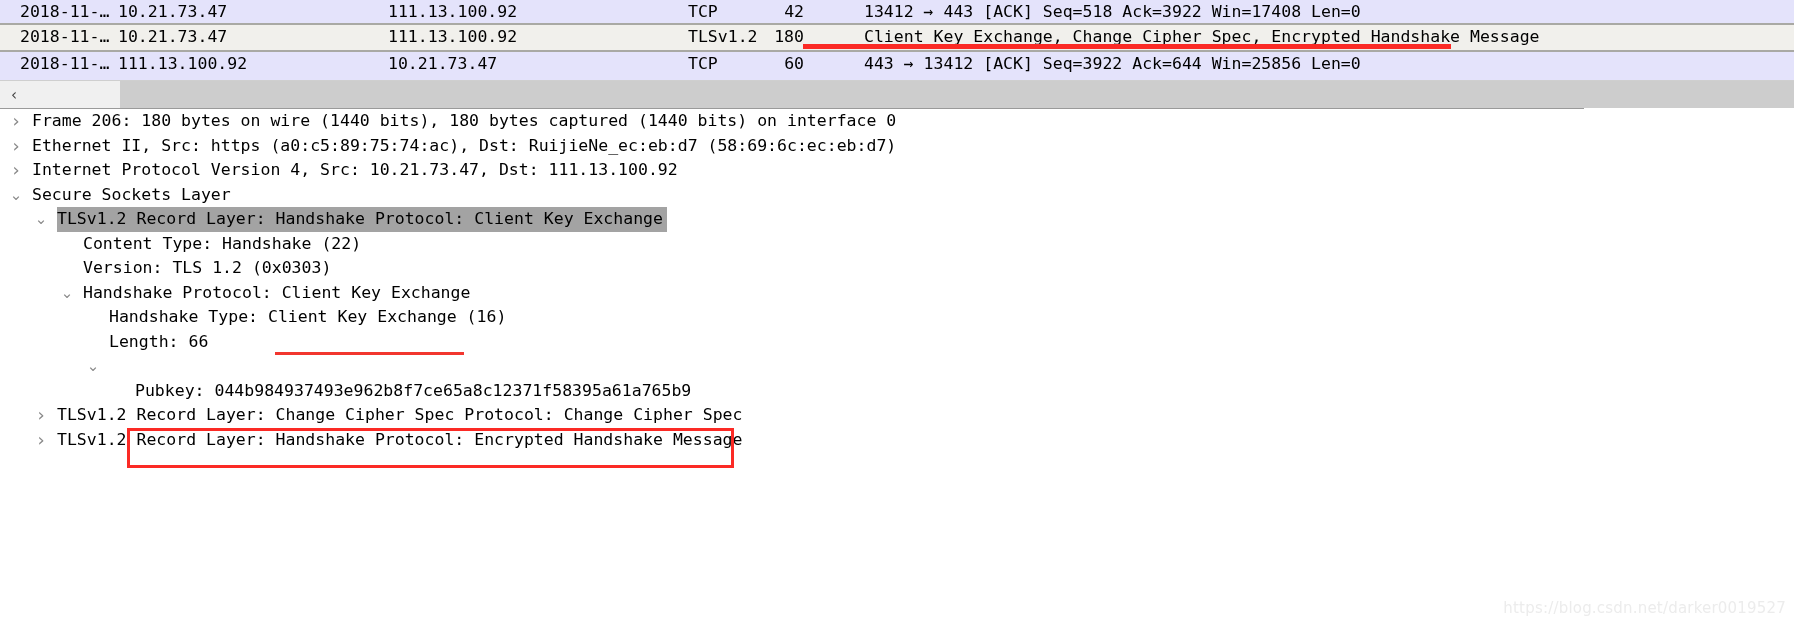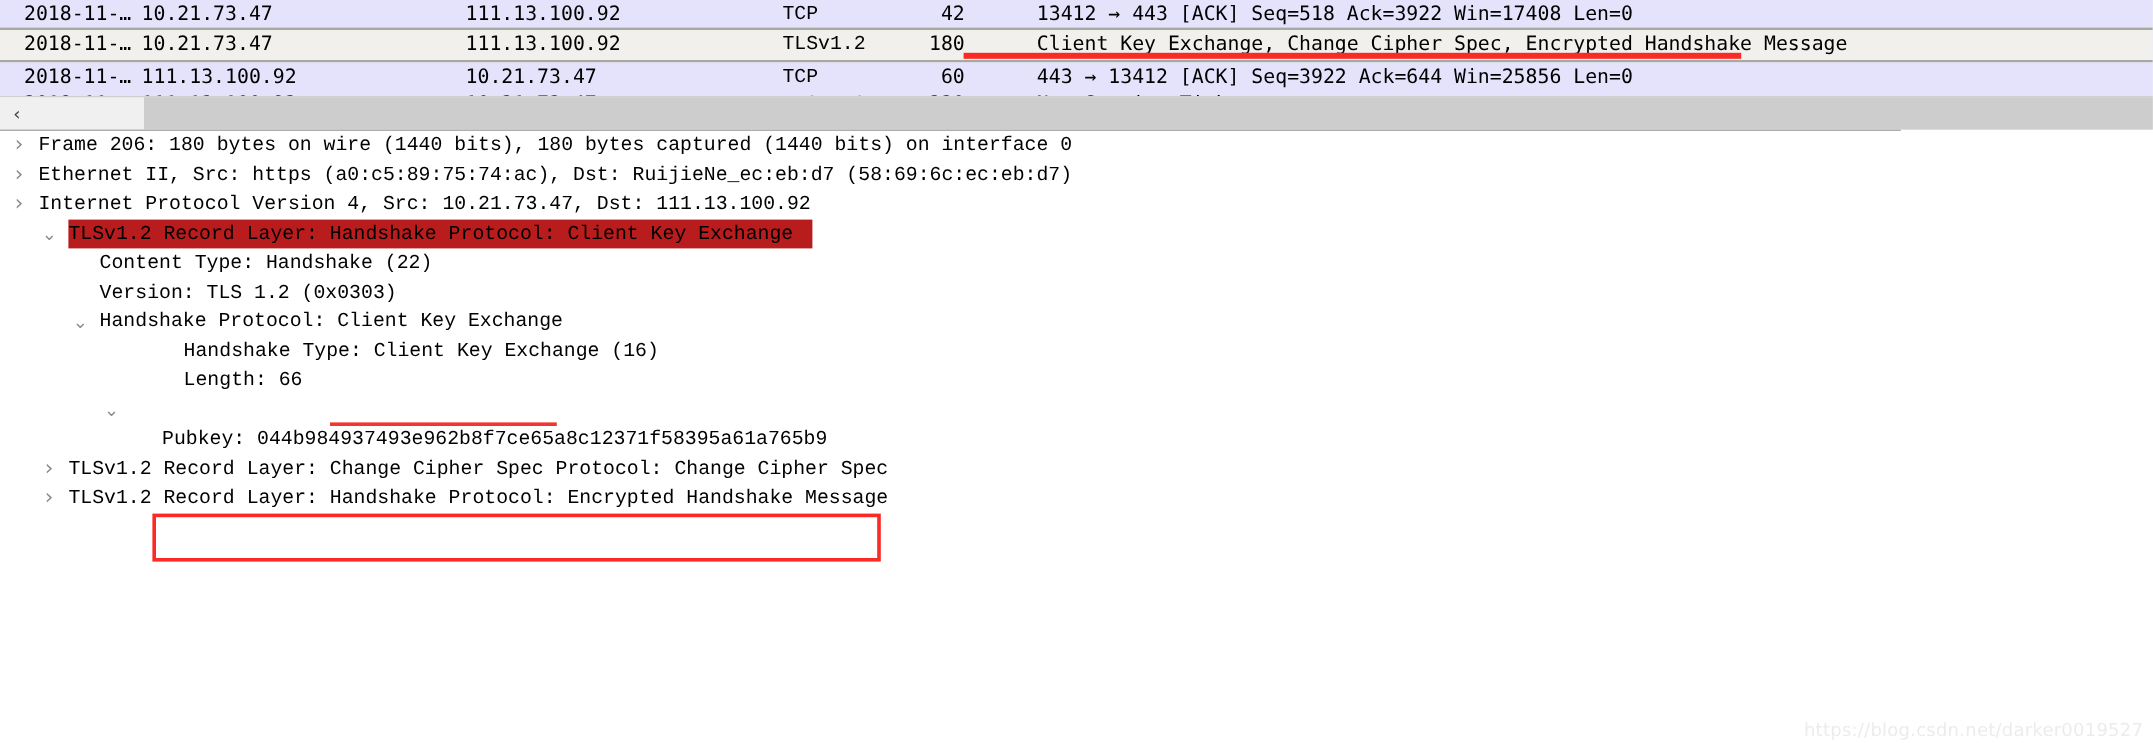--- a/index.html
+++ b/index.html
@@ -37,21 +37,21 @@
   .plist-row.selected {
     background: #f1f0ec;
     border-top: 2px solid #a9a9a4;
     border-bottom: 2px solid #a9a9a4;
     height: 25px;
     line-height: 23px;
   }
   .col-time   { position:absolute; left: 20px;  }
   .col-src    { position:absolute; left: 118px; }
   .col-dst    { position:absolute; left: 388px; }
-  .col-proto  { position:absolute; left: 652px; font-family: Liberation Mono, monospace; }
+  .col-proto  { position:absolute; left: 688px; }
   .col-len    { position:absolute; left: 760px; width: 44px; text-align: right; }
   .col-info   { position:absolute; left: 864px; }
 
   
   #hscroll {
     position: absolute;
     left: 0;
     top: 80px;
     width: 1794px;
     height: 28px;
@@ -80,21 +80,20 @@
   #detail-pane {
     position: absolute;
     left: 0;
     top: 108px;
     width: 1584px;
     height: 511px;
     background: #ffffff;
     border-top: 1px solid #9a9a9a;
     box-sizing: border-box;
     overflow: hidden;
-    font-family: Liberation Mono, monospace;
   }
   .tree-row {
     position: relative;
     height: 24.5px;
     line-height: 24.5px;
     white-space: nowrap;
     font-size: 16.5px;
     color: #000000;
   }
   .twisty {
@@ -107,21 +106,21 @@
     line-height: 24.5px;
   }
   .tw-closed::before { content: "\203A"; font-size: 18px; }
   .tw-open::before   { content: "\2304"; font-size: 15px; }
   .tree-label { position: absolute; }
 
   
   .lv0 .twisty { left: 8px; }   .lv0 .tree-label { left: 32px; }
   .lv1 .twisty { left: 33px; }  .lv1 .tree-label { left: 57px; }
   .lv2 .twisty { left: 59px; }  .lv2 .tree-label { left: 83px; }
-  .lv3 .twisty { left: 85px; }  .lv3 .tree-label { left: 109px; margin-left: 44px; } .lv4 .tree-label { left: 135px; }
+  .lv3 .twisty { left: 85px; }  .lv3 .tree-label { left: 109px; } .lv4 .tree-label { left: 135px; }
 
   
   .annot-line {
     position: absolute;
     background: #fb2a25;
     z-index: 20;
   }
   .annot-box {
     position: absolute;
     border: 3px solid #fb2a25;
@@ -197,23 +196,27 @@
       <span class="tree-label">Frame 206: 180 bytes on wire (1440 bits), 180 bytes captured (1440 bits) on interface 0</span>
     </div>
     <div class="tree-row lv0">
       <span class="twisty tw-closed"></span>
       <span class="tree-label">Ethernet II, Src: https (a0:c5:89:75:74:ac), Dst: RuijieNe_ec:eb:d7 (58:69:6c:ec:eb:d7)</span>
     </div>
     <div class="tree-row lv0">
       <span class="twisty tw-closed"></span>
       <span class="tree-label">Internet Protocol Version 4, Src: 10.21.73.47, Dst: 111.13.100.92</span>
     </div>
+    <div class="tree-row lv0">
+      <span class="twisty tw-open"></span>
+      <span class="tree-label">Secure Sockets Layer</span>
+    </div>
     <div class="tree-row lv1" style="position: relative;">
       <span class="twisty tw-open"></span>
-      <span class="tree-label" style="background: #b91c1c; padding-right: 16px;">TLSv1.2 Record Layer: Handshake Protocol: Client Key Exchange</span>
+      <span class="tree-label" style="background: #a3a3a3; padding-right: 4px;">TLSv1.2 Record Layer: Handshake Protocol: Client Key Exchange</span>
     </div>
     <div class="tree-row lv2">
       <span class="tree-label">Content Type: Handshake (22)</span>
     </div>
     <div class="tree-row lv2">
       <span class="tree-label">Version: TLS 1.2 (0x0303)</span>
     </div>
     <div class="tree-row lv2">
       <span class="twisty tw-open"></span>
       <span class="tree-label">Handshake Protocol: Client Key Exchange</span>

